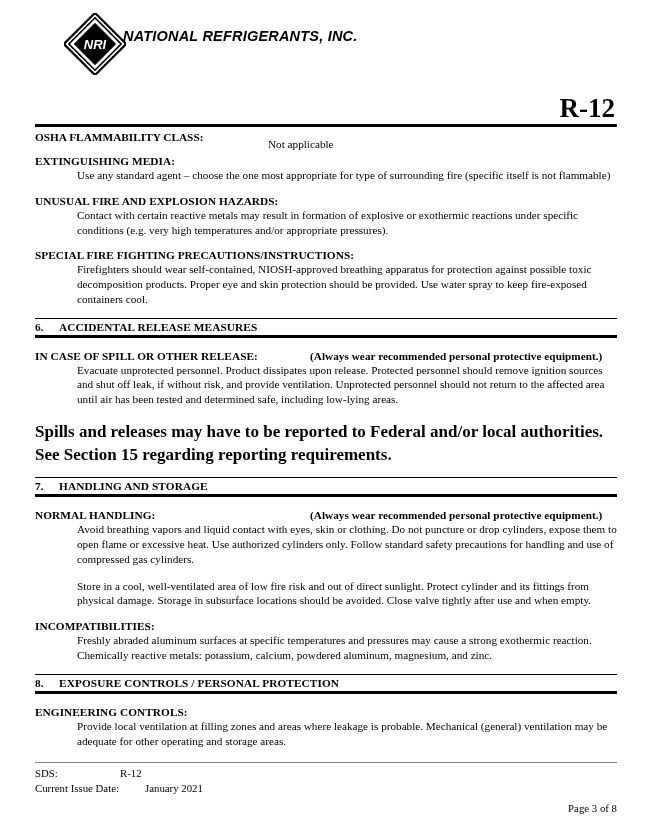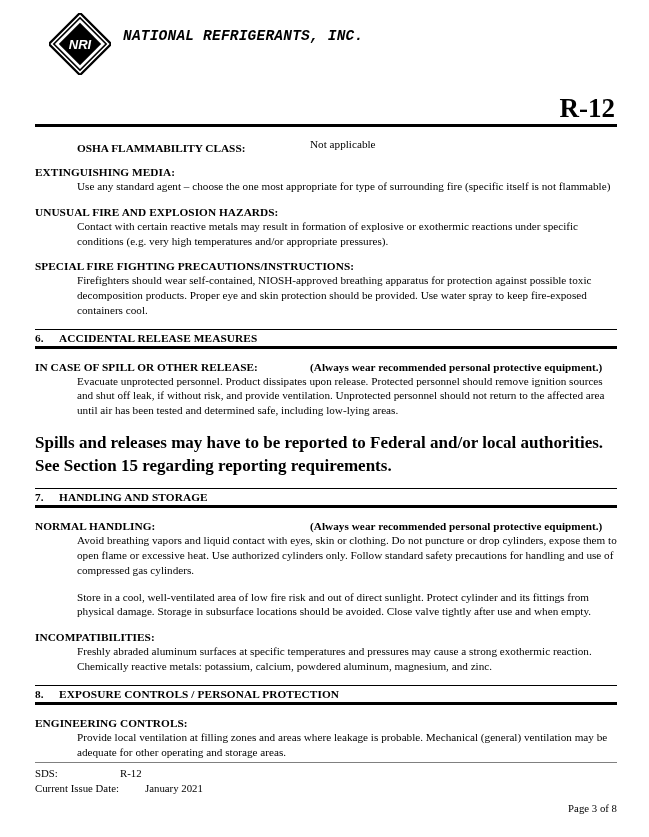--- a/index.html
+++ b/index.html
@@ -26,30 +26,30 @@
     width: 582px;
   }
 
   
   .masthead {
     position: relative;
     height: 95px;
   }
   .logo {
     position: absolute;
-    left: 14px;
+    left: 29px;
     top: 13px;
     width: 62px;
     height: 62px;
   }
   .company-name {
     position: absolute;
     left: 88px;
     top: 28px;
-    font-family: Liberation Mono, monospace;
+    font-family: Liberation Sans, sans-serif;
     font-style: italic;
     font-weight: bold;
     font-size: 14.5px;
     letter-spacing: 0.2px;
     white-space: nowrap;
   }
 
   
   .product-title {
     text-align: right;
@@ -130,22 +130,20 @@
   }
   .standalone-bold {
     font-weight: bold;
     font-size: 17px;
     line-height: 1.33;
     margin-top: 14px;
   }
 
   .osha-row {
     position: relative;
-    margin-left: 42px;
-    padding-top: 11px;
     height: 16px;
   }
   .osha-label {
     font-weight: bold;
     font-size: 11.3px;
   }
 
   
   .footer {
     position: absolute;

